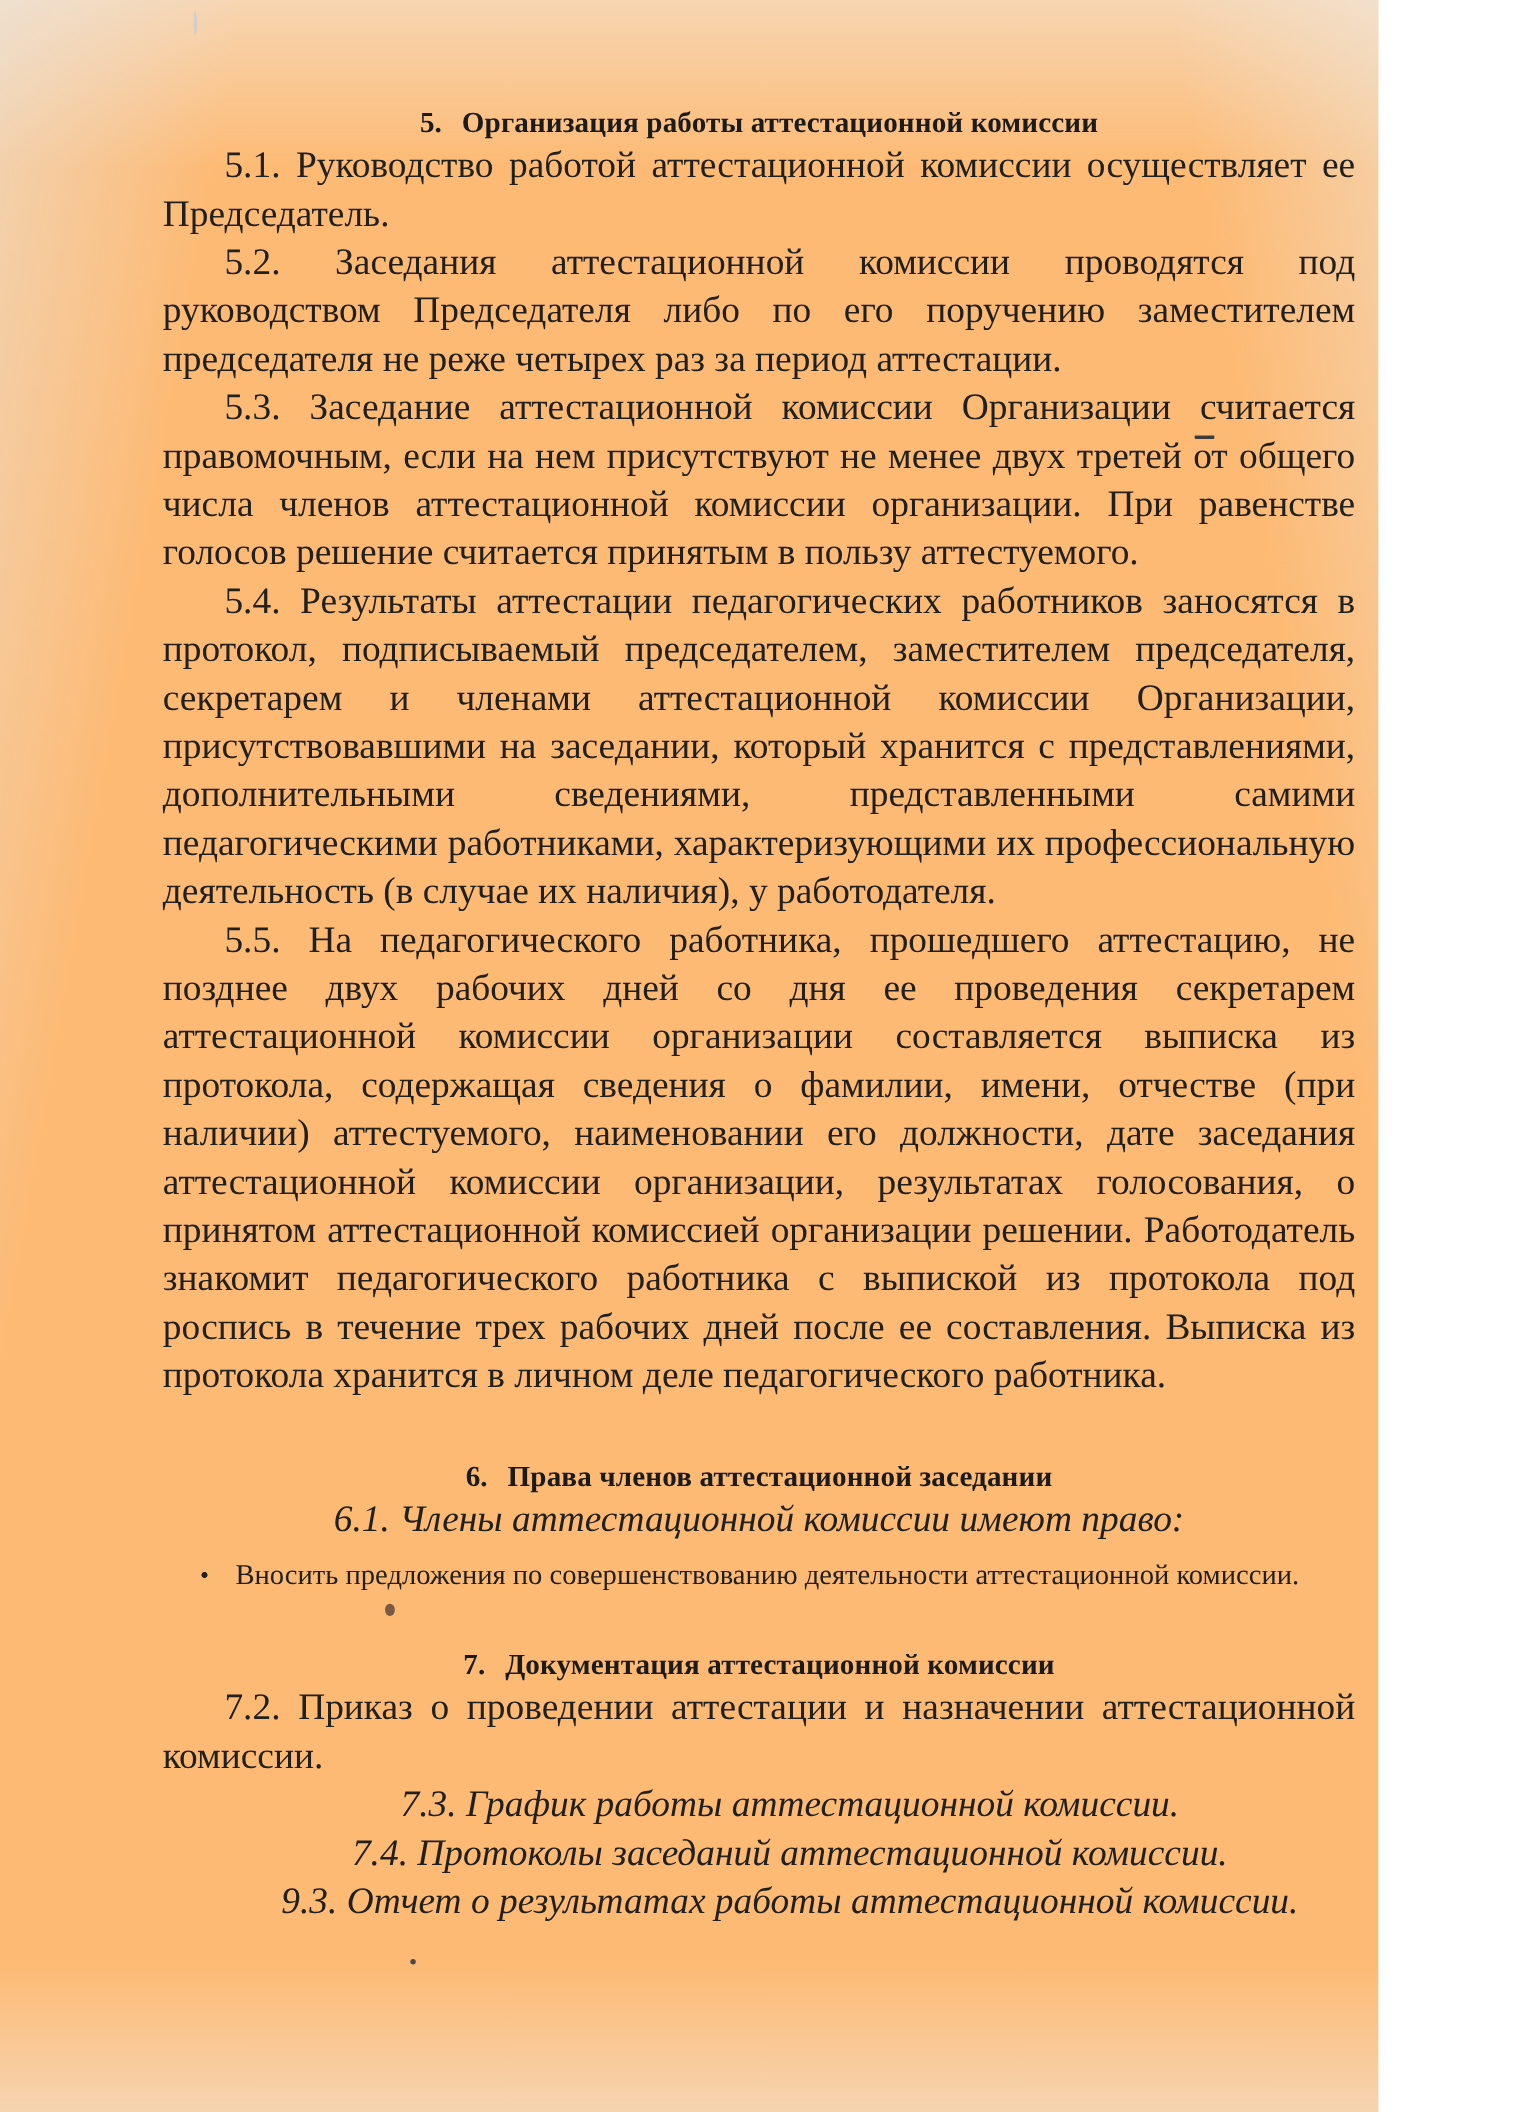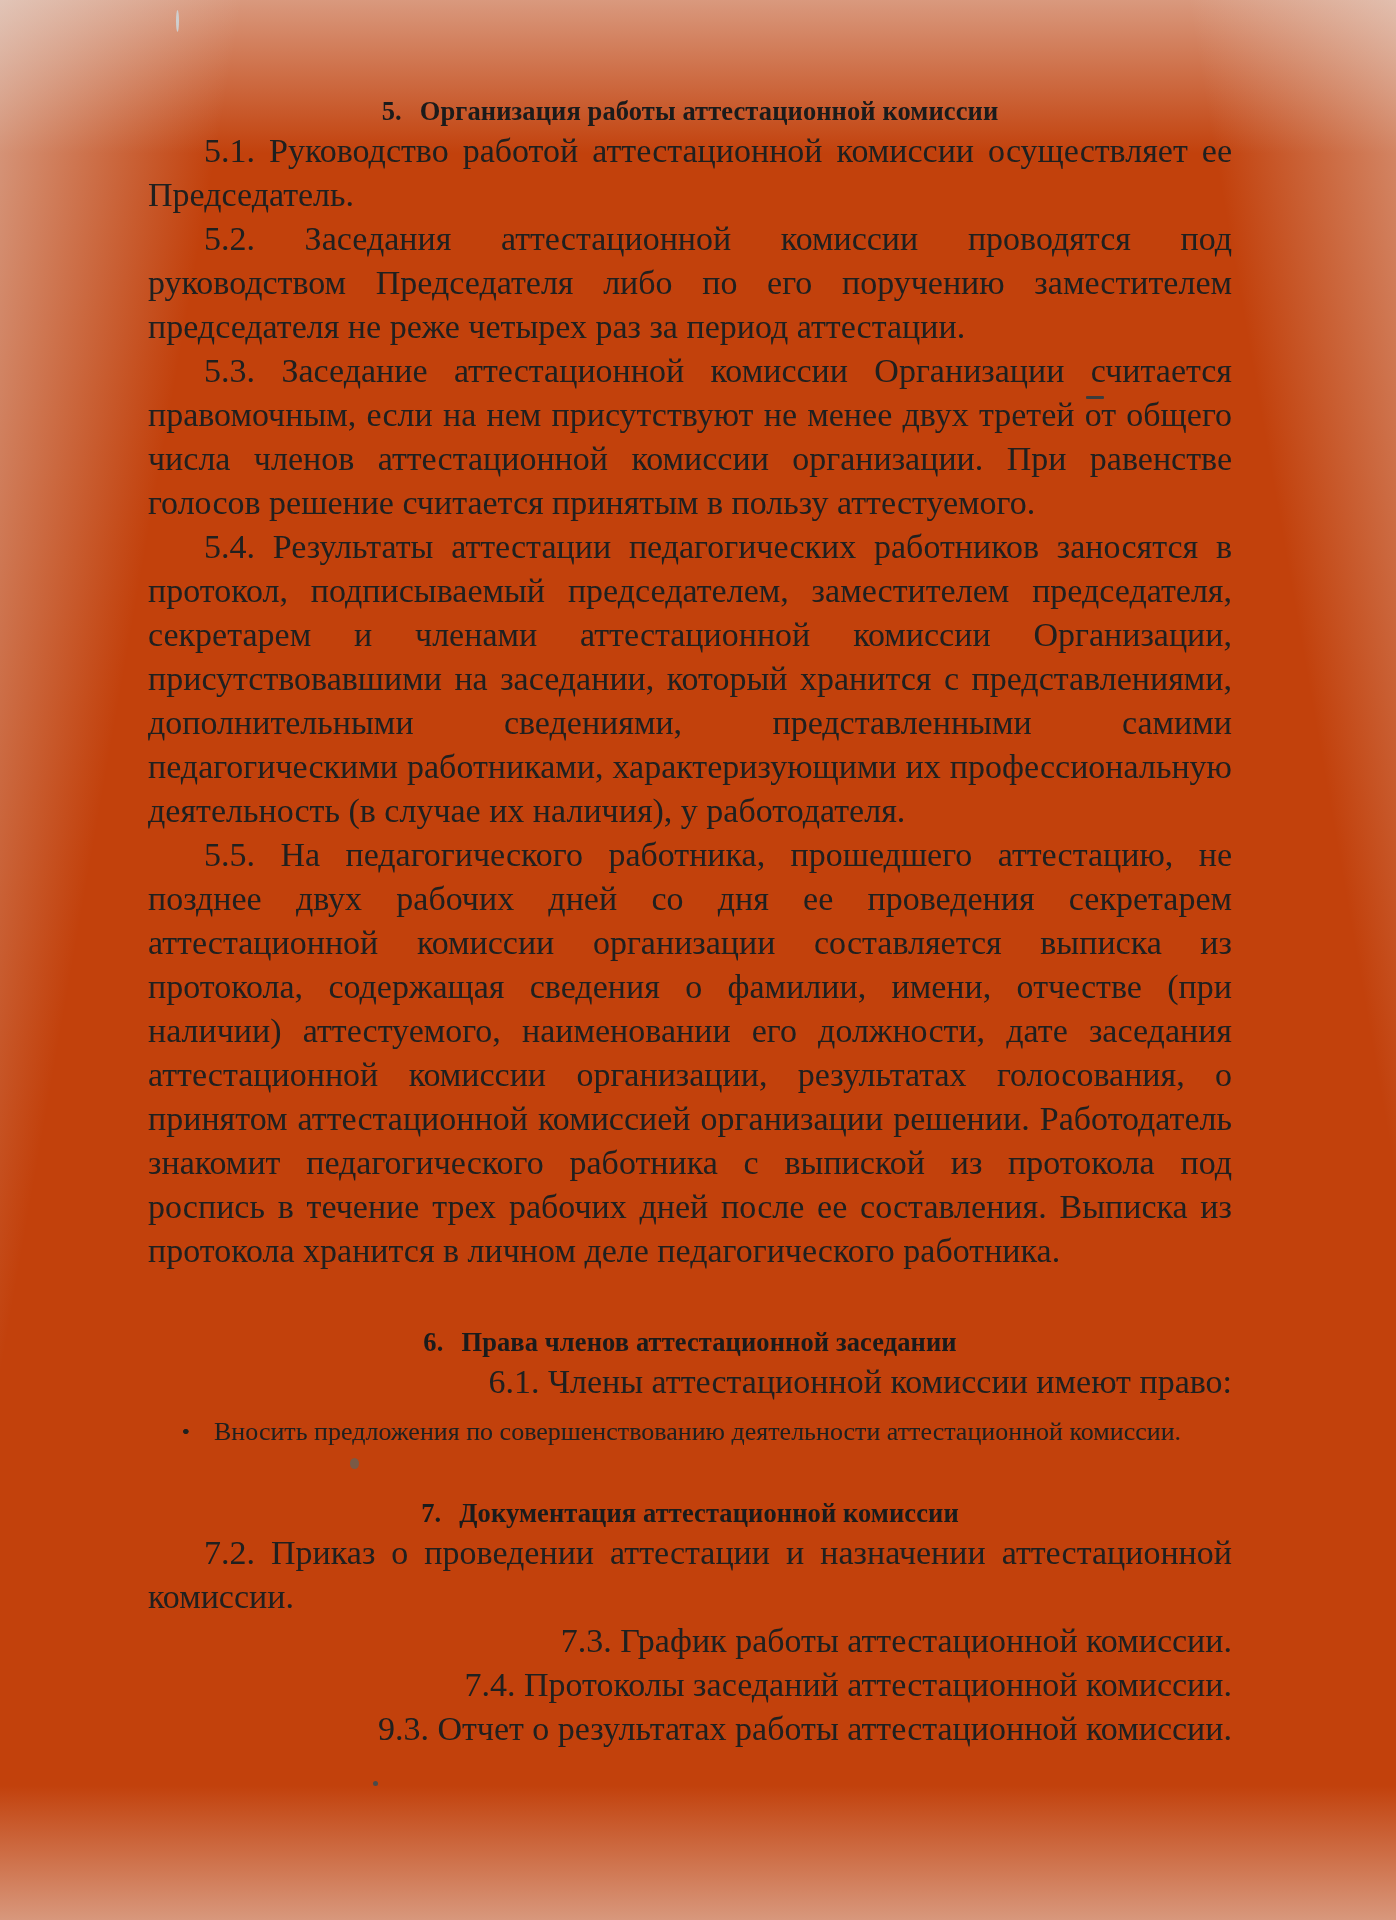--- a/index.html
+++ b/index.html
@@ -5,23 +5,23 @@
   html, body {
     margin: 0;
     padding: 0;
     background: #ffffff;
   }
   body {
     font-family: "Liberation Serif", "DejaVu Serif", serif;
   }
   .page {
     position: relative;
-    width: 1396px;
+    width: 1253px;
     height: 1920px;
-    background: #c2410c;
+    background: #fdba74;
     overflow: hidden;
     box-sizing: border-box;
   }
   
   .scan-tint {
     position: absolute;
     inset: 0;
     pointer-events: none;
     background:
       linear-gradient(100deg, rgba(232,232,230,0.55) 0%, rgba(255,255,255,0) 14%),
@@ -52,21 +52,22 @@
     margin: 0;
     text-align: justify;
     text-indent: 56px;
     color: #20201f;
     hyphens: none;
   }
   p.para.no-indent {
     text-indent: 0;
   }
   p.para.left {
-    text-align: right;
+    text-align: center;
+    font-style: italic;
   }
   ul.rights-list {
     list-style: none;
     margin: 0;
     padding: 0;
   }
   ul.rights-list li {
     position: relative;
     font-size: 26px;
     line-height: 44px;

